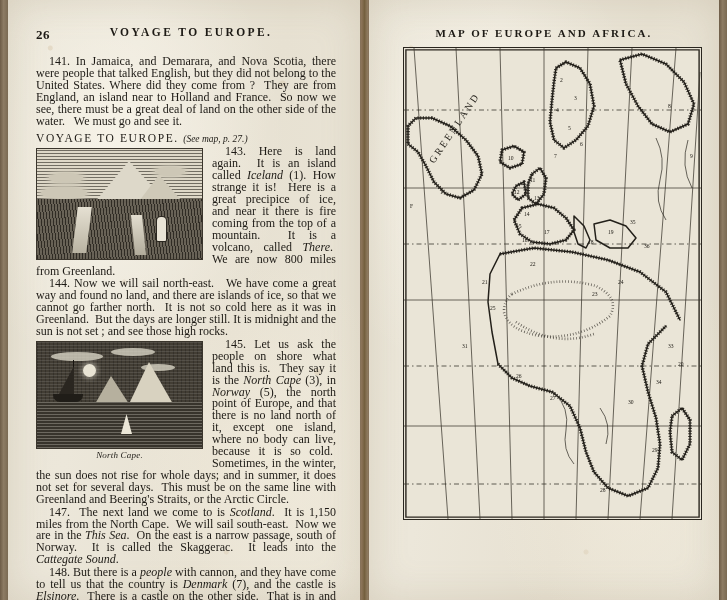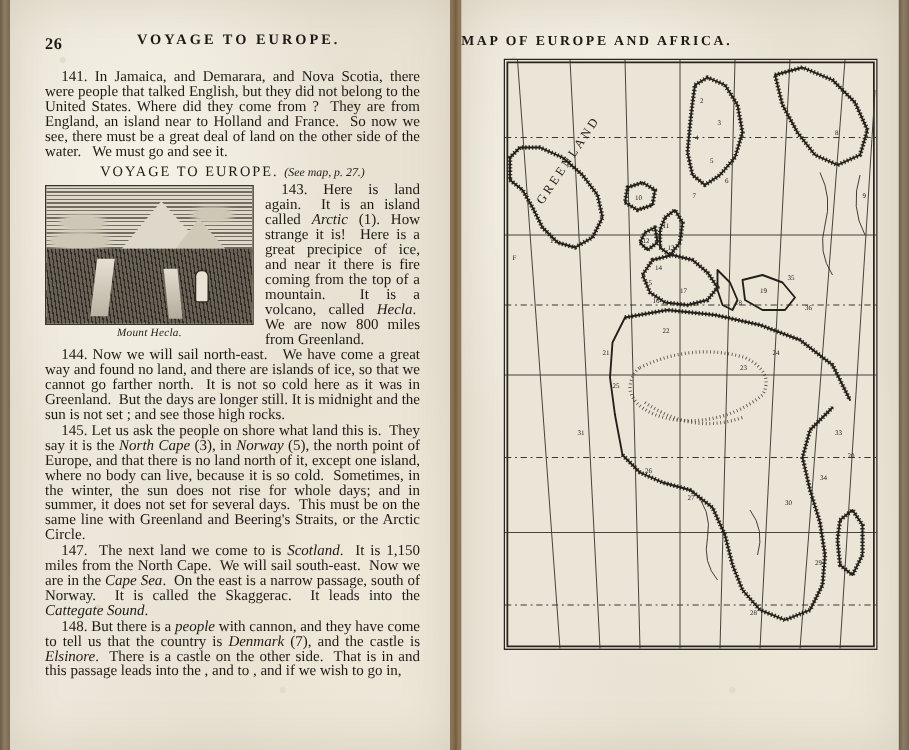--- a/index.html
+++ b/index.html
@@ -103,21 +103,20 @@
     font-size: 12px;
     line-height: 11.9px;
     text-align: justify;
     text-indent: 13px;
     hyphens: auto;
   }
   i { font-style: italic; }
   .smallcaps { font-variant: small-caps; font-weight: bold; letter-spacing: 0.3px; }
 
   .section-head {
-    text-align: center;
     font-size: 11.5px;
     letter-spacing: 1.6px;
     margin: 5px 0 2px 0;
   }
   .section-head .note {
     font-size: 9.5px;
     letter-spacing: 0;
     font-style: italic;
   }
 
@@ -260,20 +259,21 @@
     position: absolute; left: 84px; top: 72px;
     width: 11px; height: 20px;
     background: #ece7d8;
     clip-path: polygon(50% 0, 100% 100%, 0 100%);
   }
 
   
   #map-title {
     position: absolute;
     left: 0; right: 0; top: 27px;
+    text-align: center;
     font-size: 11px;
     font-weight: bold;
     letter-spacing: 2.1px;
     color: #1d1a15;
   }
   #map-frame {
     position: absolute;
     left: 34px; top: 47px;
     width: 297px; height: 471px;
     border: 1.4px solid #2a261f;
@@ -337,53 +337,69 @@
           <div class="cloud c1"></div>
           <div class="cloud c2"></div>
           <div class="cloud c3"></div>
           <div class="peak"></div>
           <div class="peak2"></div>
           <div class="ground"></div>
           <div class="cascade"></div>
           <div class="cascade2"></div>
           <div class="figure"></div>
         </div>
-        <div class="cap">Mount Hecla.</div>
       </div>
 
       <p class="para">
-        143. Here is land again.&nbsp; It is an island called <i>Arctic</i> (1).
+        143. Here is land again.&nbsp; It is an island called <i>Iceland</i> (1).
         How strange it is!&nbsp; Here is a great precipice of ice, and near it
         there is fire coming from the top of a mountain.&nbsp; It is a volcano,
-        called <i>Hecla</i>.&nbsp; We are now 800 miles from Greenland.
+        called <i>There</i>.&nbsp; We are now 800 miles from Greenland.
       </p>
 
       <p class="para">
         144. Now we will sail north-east.&nbsp;&nbsp; We have come a great
         way and found no land, and there are islands of ice, so that
         we cannot go farther north.&nbsp; It is not so cold here as it was in Greenland.&nbsp;
         But the days are longer still. It is midnight and the sun is not set ;
         and see those high rocks.
       </p>
 
+      <div class="cut">
+        <div class="plate" id="plate-northcape">
+          <div class="night"></div>
+          <div class="cloudn n1"></div>
+          <div class="cloudn n2"></div>
+          <div class="cloudn n3"></div>
+          <div class="moon"></div>
+          <div class="cliff"></div>
+          <div class="cliff2"></div>
+          <div class="sea"></div>
+          <div class="ship-mast"></div>
+          <div class="ship-sail"></div>
+          <div class="ship-hull"></div>
+          <div class="sail-w"></div>
+        </div>
+        <div class="cap">North Cape.</div>
+      </div>
 
       <p class="para">
         145. Let us ask the people on shore what land this is.&nbsp; They
         say it is the <i>North Cape</i> (3), in <i>Norway</i> (5), the north point of
         Europe, and that there is no land north of it, except one island,
         where no body can live, because it is so cold.&nbsp; Sometimes, in the
         winter, the sun does not rise for whole days; and in summer, it
         does not set for several days.&nbsp; This must be on the same line
         with Greenland and Beering's Straits, or the Arctic Circle.
       </p>
 
 
       <p class="para">
         147.&nbsp; The next land we come to is <i>Scotland</i>.&nbsp; It is 1,150 miles from
-        the North Cape.&nbsp; We will sail south-east.&nbsp; Now we are in the <i>Cape
+        the North Cape.&nbsp; We will sail south-east.&nbsp; Now we are in the <i>This
         Sea</i>.&nbsp; On the east is a narrow passage, south of Norway.&nbsp; It is called the
         Skaggerac.&nbsp; It leads into the <i>Cattegate Sound</i>.
       </p>
 
       <p class="para">
         148. But there is a <i>people</i> with cannon, and they have come to tell
         us that the country is <i>Denmark</i> (7), and the castle is <i>Elsinore</i>.&nbsp; There is
         a castle on the other side.&nbsp; That is in  and this passage leads
         into the , and to , and  if we wish to go in,
       </p>

